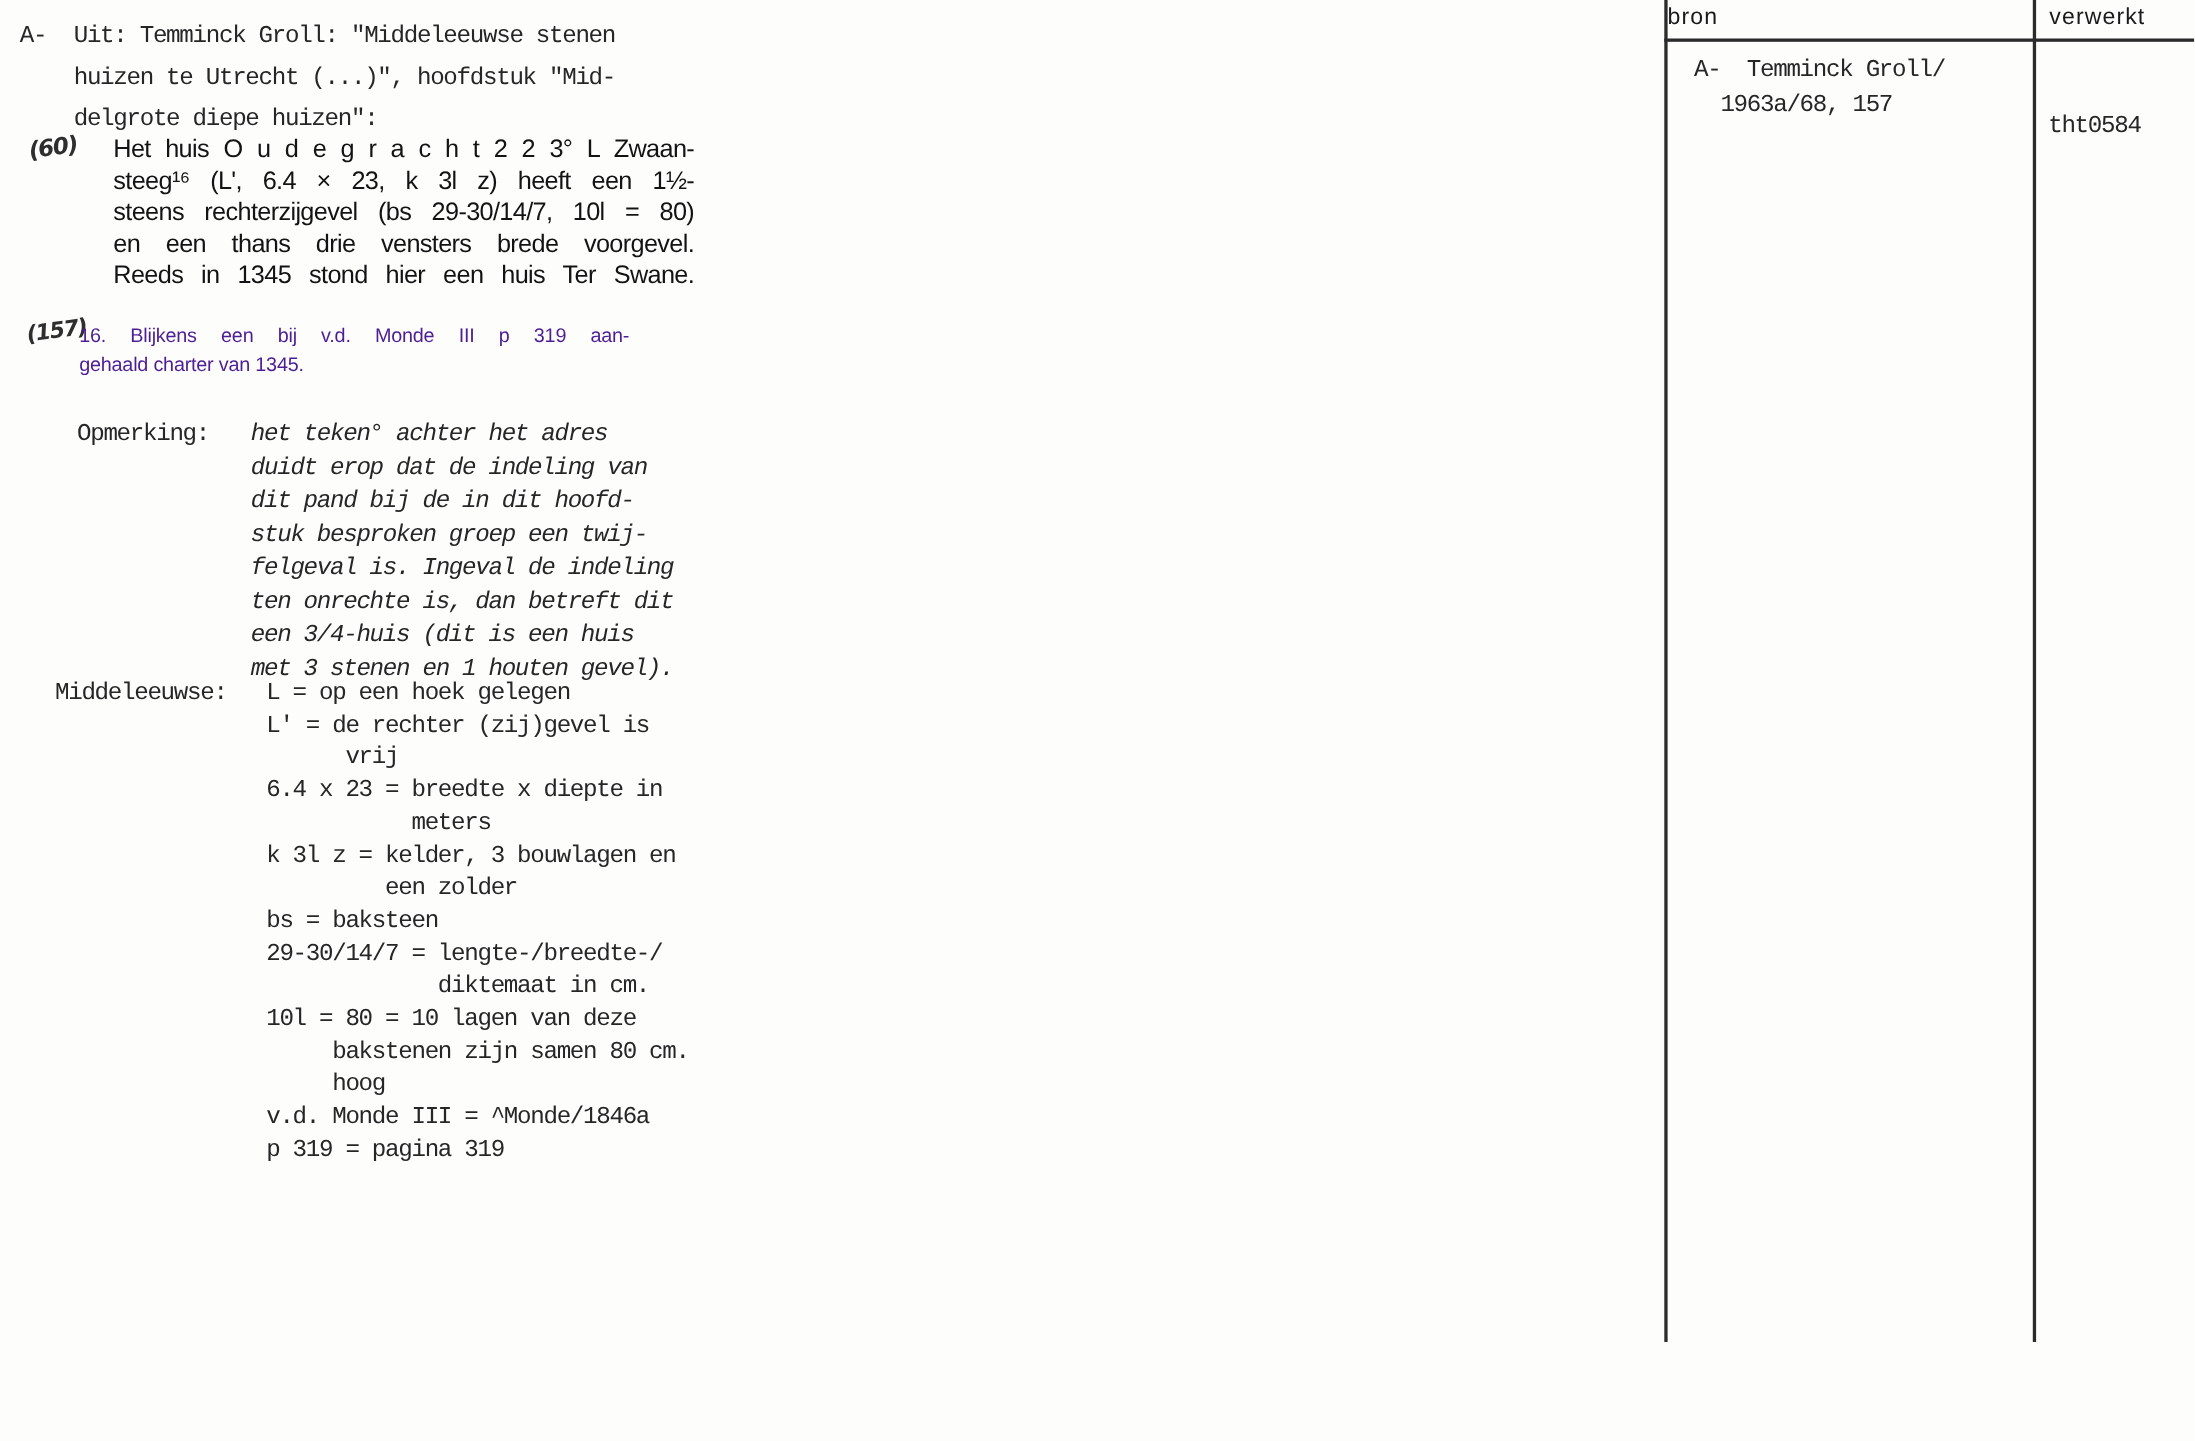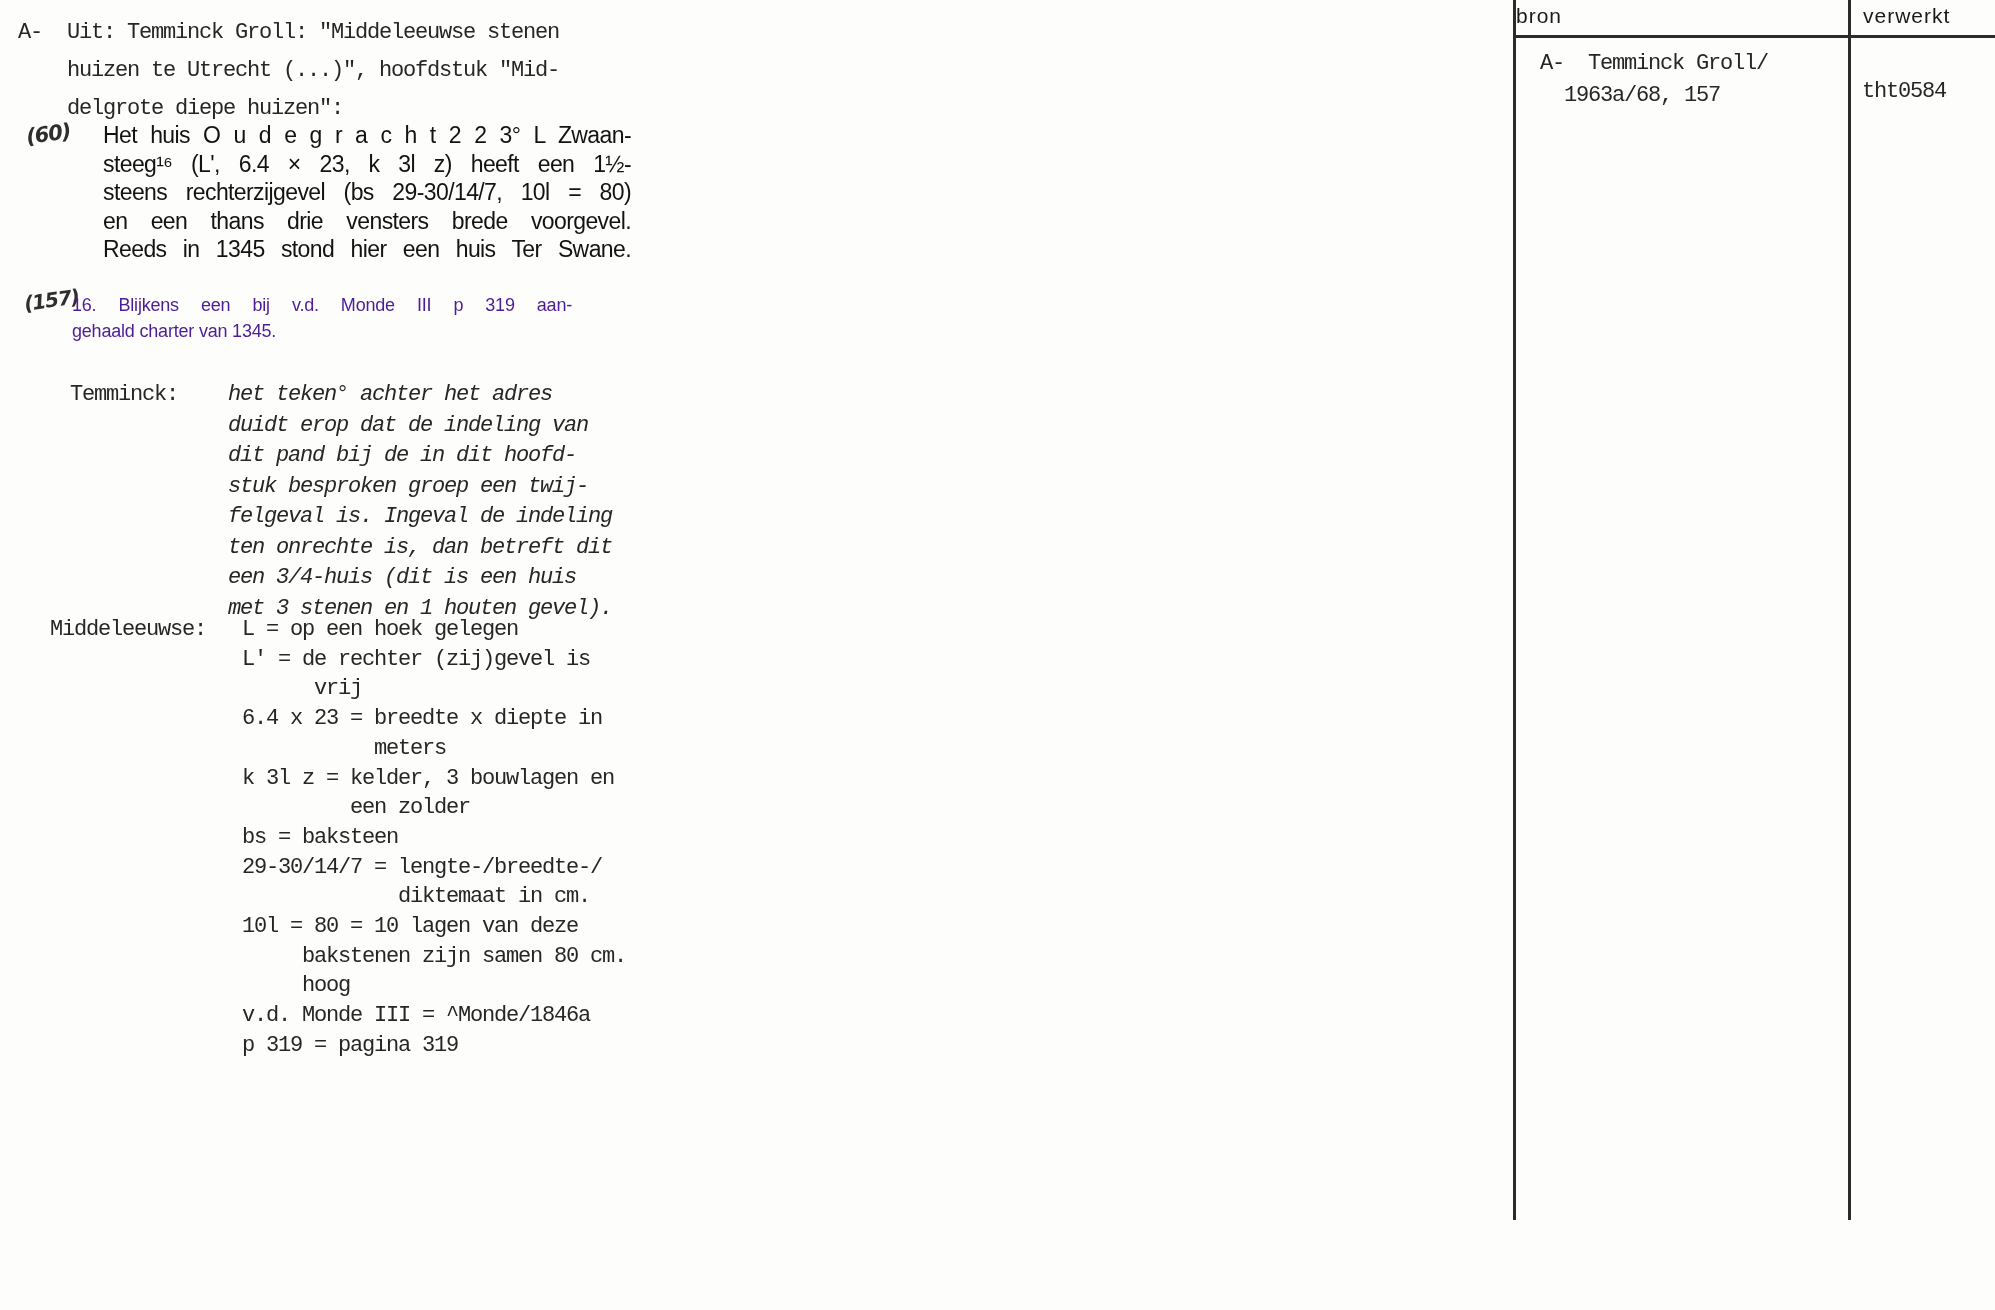--- a/index.html
+++ b/index.html
@@ -88,29 +88,29 @@
     <div class="excerpt-last"><span>Reeds in 1345 stond hier een huis </span><span class="b">Ter Swane.</span></div>
   </div>
 
   <div class="hand" style="left:24px;top:288px;font-size:20px;">(157)</div>
 
   <div class="abs footnote-block" style="left:72px;top:292px;width:500px;">
     <div class="fn-line fn-justify">16. Blijkens een bij v.d. Monde III p 319 aan-</div>
     <div class="fn-line">gehaald charter van 1345.</div>
   </div>
 
-  <div class="abs tw" style="left:70px;top:380px;line-height:30.5px;">Temminck:</div>
+  <div class="abs tw" style="left:70px;top:380px;line-height:30.5px;">Opmerking:</div>
   <div class="abs tw tw-lines lh-remark" style="left:228px;top:380px;"><div class="line">het teken° achter het adres</div><div class="line">duidt erop dat de indeling van</div><div class="line">dit pand bij de in dit hoofd-</div><div class="line">stuk besproken groep een twij-</div><div class="line">felgeval is. Ingeval de indeling</div><div class="line">ten onrechte is, dan betreft dit</div><div class="line">een 3/4-huis (dit is een huis</div><div class="line">met 3 stenen en 1 houten gevel).</div></div>
 
   <div class="abs tw" style="left:50px;top:615px;line-height:29.7px;">Middeleeuwse:</div>
   <div class="abs tw tw-lines lh-remarks" style="left:242px;top:615px;"><div class="line">L = op een hoek gelegen</div><div class="line">L' = de rechter (zij)gevel is</div><div class="line">      vrij</div><div class="line">6.4 x 23 = breedte x diepte in</div><div class="line">           meters</div><div class="line">k 3l z = kelder, 3 bouwlagen en</div><div class="line">         een zolder</div><div class="line">bs = baksteen</div><div class="line">29-30/14/7 = lengte-/breedte-/</div><div class="line">             diktemaat in cm.</div><div class="line">10l = 80 = 10 lagen van deze</div><div class="line">     bakstenen zijn samen 80 cm.</div><div class="line">     hoog</div><div class="line">v.d. Monde III = ^Monde/1846a</div><div class="line">p 319 = pagina 319</div></div>
 
   <div class="rule v-rule" style="left:1513px;"></div>
   <div class="rule v-rule" style="left:1848px;"></div>
   <div class="rule h-rule"></div>
 
   <div class="col-header hdr-bron">bron</div>
   <div class="col-header hdr-verwerkt">verwerkt</div>
 
   <div class="abs tw tw-lines lh-cell" style="left:1540px;top:48px;"><div class="line">A-  Temminck Groll/</div><div class="line">  1963a/68, 157</div></div>
-  <div class="abs tw" style="left:1862px;top:76px;line-height:32px;">tht0584</div>
+  <div class="abs tw" style="left:1862px;top:99px;line-height:32px;">tht0584</div>
 
 </div>
 
 </body></html>

